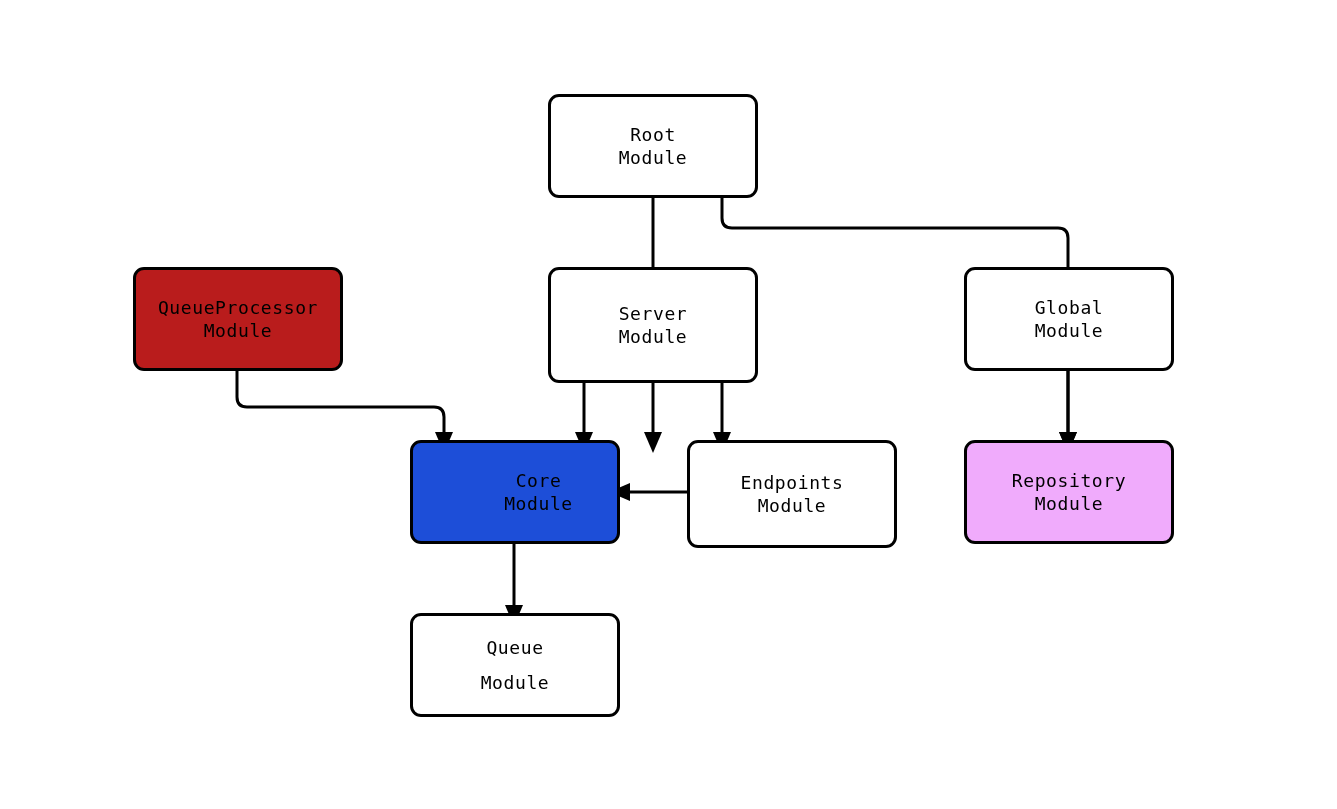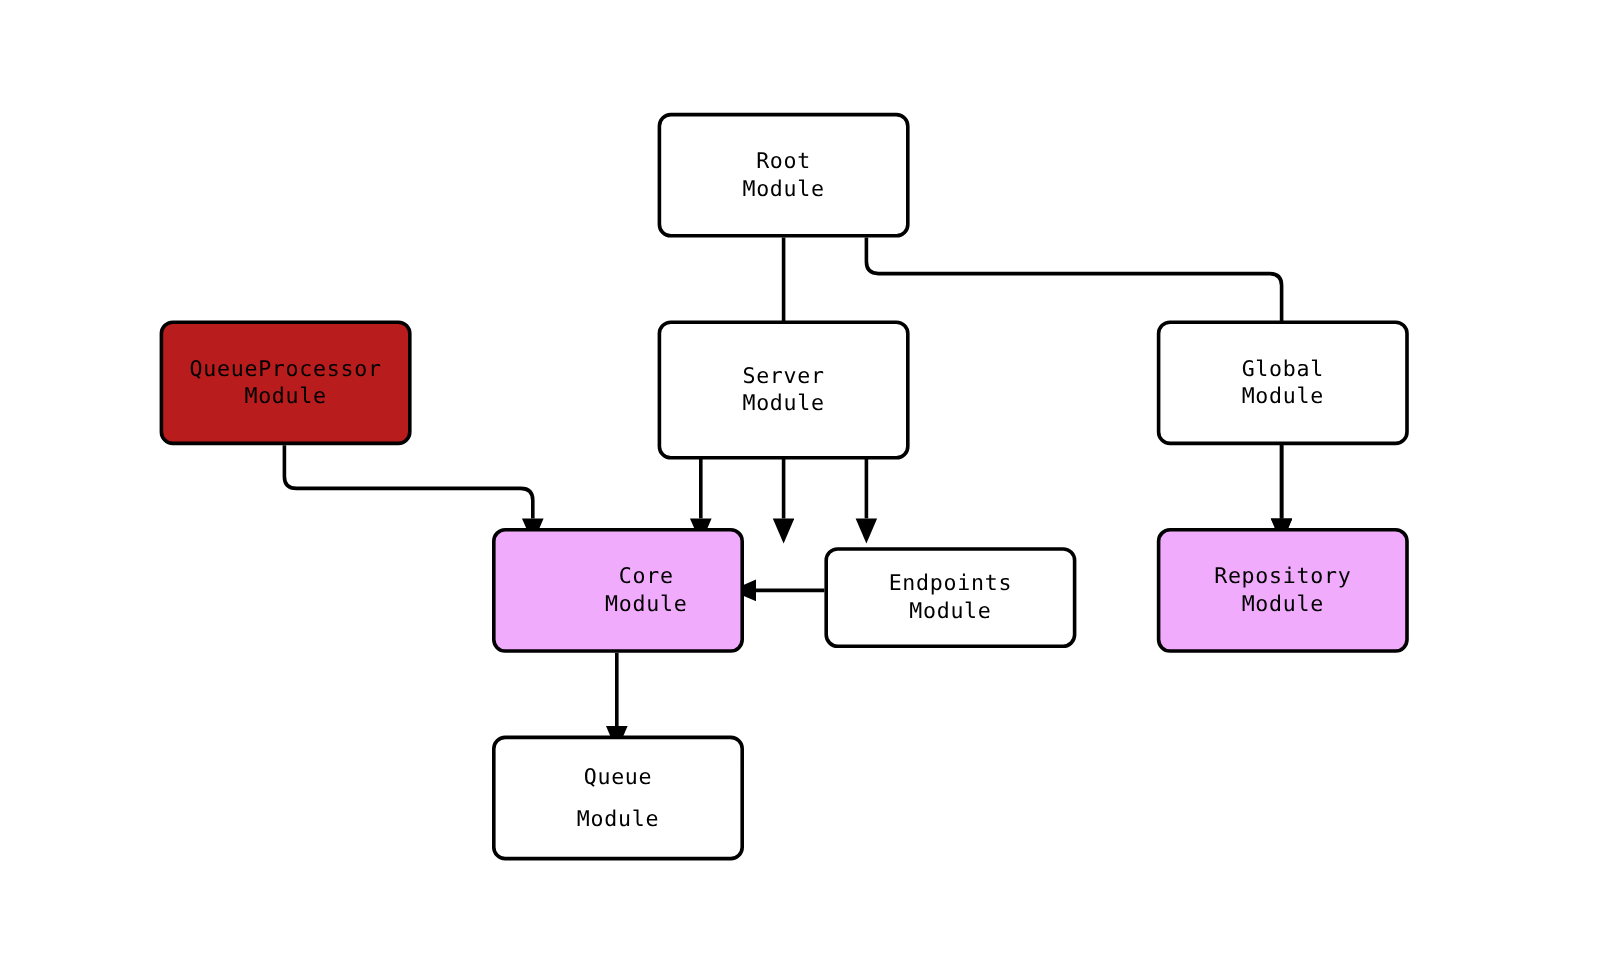--- a/index.html
+++ b/index.html
@@ -83,25 +83,25 @@
         <div class="node-line">Module</div>
       </div>
       <div class="node" style="left: 548px; top: 267px; width: 210px; height: 116px; border-width: 3px; border-color: rgb(0, 0, 0); border-radius: 11px; background: rgb(255, 255, 255);">
         <div class="node-line">Server</div>
         <div class="node-line">Module</div>
       </div>
       <div class="node" style="left: 964px; top: 267px; width: 210px; height: 104px; border-width: 3px; border-color: rgb(0, 0, 0); border-radius: 11px; background: rgb(255, 255, 255);">
         <div class="node-line">Global</div>
         <div class="node-line">Module</div>
       </div>
-      <div class="node" style="left: 410px; top: 440px; width: 210px; height: 104px; border-width: 3px; border-color: rgb(0, 0, 0); border-radius: 11px; background: #f0abfc; padding-left: 47px;">
+      <div class="node" style="left: 410px; top: 440px; width: 210px; height: 104px; border-width: 3px; border-color: rgb(0, 0, 0); border-radius: 11px; background: #1d4ed8; padding-left: 47px;">
         <div class="node-line">Core</div>
         <div class="node-line">Module</div>
       </div>
-      <div class="node" style="left: 687px; top: 440px; width: 210px; height: 84px; border-width: 3px; border-color: rgb(0, 0, 0); border-radius: 11px; background: rgb(255, 255, 255); margin-top: 16px;">
+      <div class="node" style="left: 687px; top: 440px; width: 210px; height: 108px; border-width: 3px; border-color: rgb(0, 0, 0); border-radius: 11px; background: rgb(255, 255, 255);">
         <div class="node-line">Endpoints</div>
         <div class="node-line">Module</div>
       </div>
       <div class="node" style="left: 964px; top: 440px; width: 210px; height: 104px; border-width: 3px; border-color: rgb(0, 0, 0); border-radius: 11px; background: #f0abfc;">
         <div class="node-line">Repository</div>
         <div class="node-line">Module</div>
       </div>
       <div class="node" style="left: 410px; top: 613px; width: 210px; height: 104px; border-width: 3px; border-color: rgb(0, 0, 0); border-radius: 11px; background: rgb(255, 255, 255); gap: 12px;">
         <div class="node-line">Queue</div>
         <div class="node-line">Module</div>

